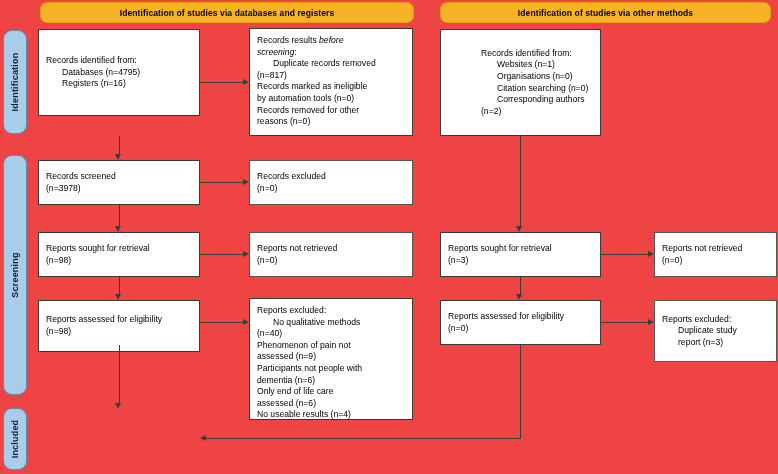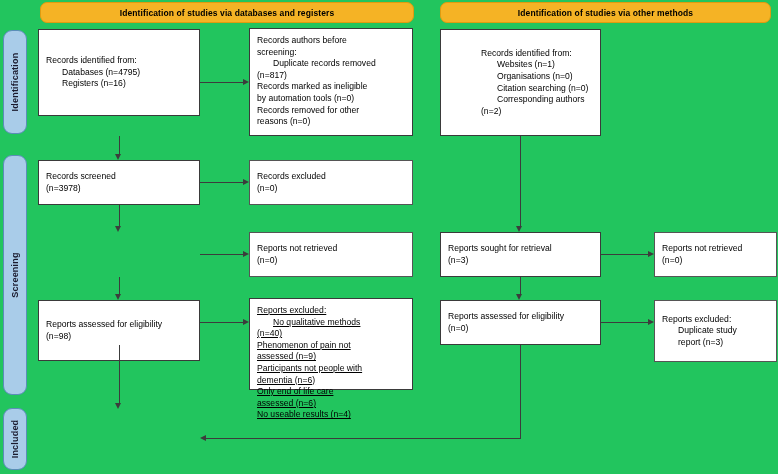--- a/index.html
+++ b/index.html
@@ -1,17 +1,17 @@
 <!DOCTYPE html>
 <html><head>
 <meta charset="utf-8">
 <style>
   html,body{margin:0;padding:0;background:#ffffff;}
   body{font-family:"Liberation Sans",sans-serif;}
-  #page{position:relative;width:778px;height:474px;overflow:hidden;background:#22c55e;}
+  #page{position:relative;width:778px;height:474px;overflow:hidden;background:#ef4444;}
 
   .banner{
     position:absolute;
     background:#F5B325;
     border:1px solid #E09B10;
     border-radius:7px;
     color:#000;
     font-size:8.5px;
     font-weight:bold;
     letter-spacing:0.1px;
@@ -48,21 +48,21 @@
   }
   .box .txt{
     font-size:8.6px;
     line-height:11.6px;
     color:#000;
     white-space:pre-wrap;
   }
   .box.thin{border:1px solid #555;}
   .box.top{align-items:flex-start;padding-top:6px;}
 
-  .ital{}
+  .ital{font-style:italic;}
 
   
   .ln{position:absolute;background:#3c3c3c;}
   .lnh{height:1px;}
   .lnv{width:1px;}
   .arrow-r{
     position:absolute;width:0;height:0;
     border-top:3.6px solid transparent;
     border-bottom:3.6px solid transparent;
     border-left:6px solid #3c3c3c;
@@ -105,52 +105,56 @@
     <span>Included</span>
   </div>
 
   <div class="box" style="left:38px;top:29px;width:162px;height:87px;">
     <div class="txt"><span>Records identified from:</span>
 <span style="padding-left:16px;display:inline-block"></span><span>Databases (n=4795)</span>
 <span style="padding-left:16px;display:inline-block"></span><span>Registers (n=16)</span></div>
   </div>
 
   <div class="box top" style="left:249px;top:28px;width:164px;height:108px;">
-    <div class="txt"><span>Records authors </span><span class="ital">before</span>
+    <div class="txt"><span>Records results </span><span class="ital">before</span>
 <span class="ital">screening</span><span>:</span>
 <span style="padding-left:16px;display:inline-block"></span><span>Duplicate records removed</span>
 <span>(n=817)</span>
 <span>Records marked as ineligible</span>
 <span>by automation tools (n=0)</span>
 <span>Records removed for other</span>
 <span>reasons (n=0)</span></div>
   </div>
 
   <div class="box" style="left:38px;top:160px;width:162px;height:45px;">
     <div class="txt"><span>Records screened</span>
 <span>(n=3978)</span></div>
   </div>
 
   <div class="box thin" style="left:249px;top:160px;width:164px;height:45px;">
     <div class="txt"><span>Records excluded</span>
 <span>(n=0)</span></div>
   </div>
 
+  <div class="box" style="left:38px;top:232px;width:162px;height:45px;">
+    <div class="txt"><span>Reports sought for retrieval</span>
+<span>(n=98)</span></div>
+  </div>
 
   <div class="box thin" style="left:249px;top:232px;width:164px;height:45px;">
     <div class="txt"><span>Reports not retrieved</span>
 <span>(n=0)</span></div>
   </div>
 
-  <div class="box" style="left:38px;top:300px;width:162px;height:61px;">
+  <div class="box" style="left:38px;top:300px;width:162px;height:52px;">
     <div class="txt"><span>Reports assessed for eligibility</span>
 <span>(n=98)</span></div>
   </div>
 
-  <div class="box top" style="left:249px;top:298px;width:164px;height:92px;text-decoration:underline;">
+  <div class="box top" style="left:249px;top:298px;width:164px;height:122px;">
     <div class="txt"><span>Reports excluded:</span>
 <span style="padding-left:16px;display:inline-block"></span><span>No qualitative methods</span>
 <span>(n=40)</span>
 <span>Phenomenon of pain not</span>
 <span>assessed (n=9)</span>
 <span>Participants not people with</span>
 <span>dementia (n=6)</span>
 <span>Only end of life care</span>
 <span>assessed (n=6)</span>
 <span>No useable results (n=4)</span></div>

